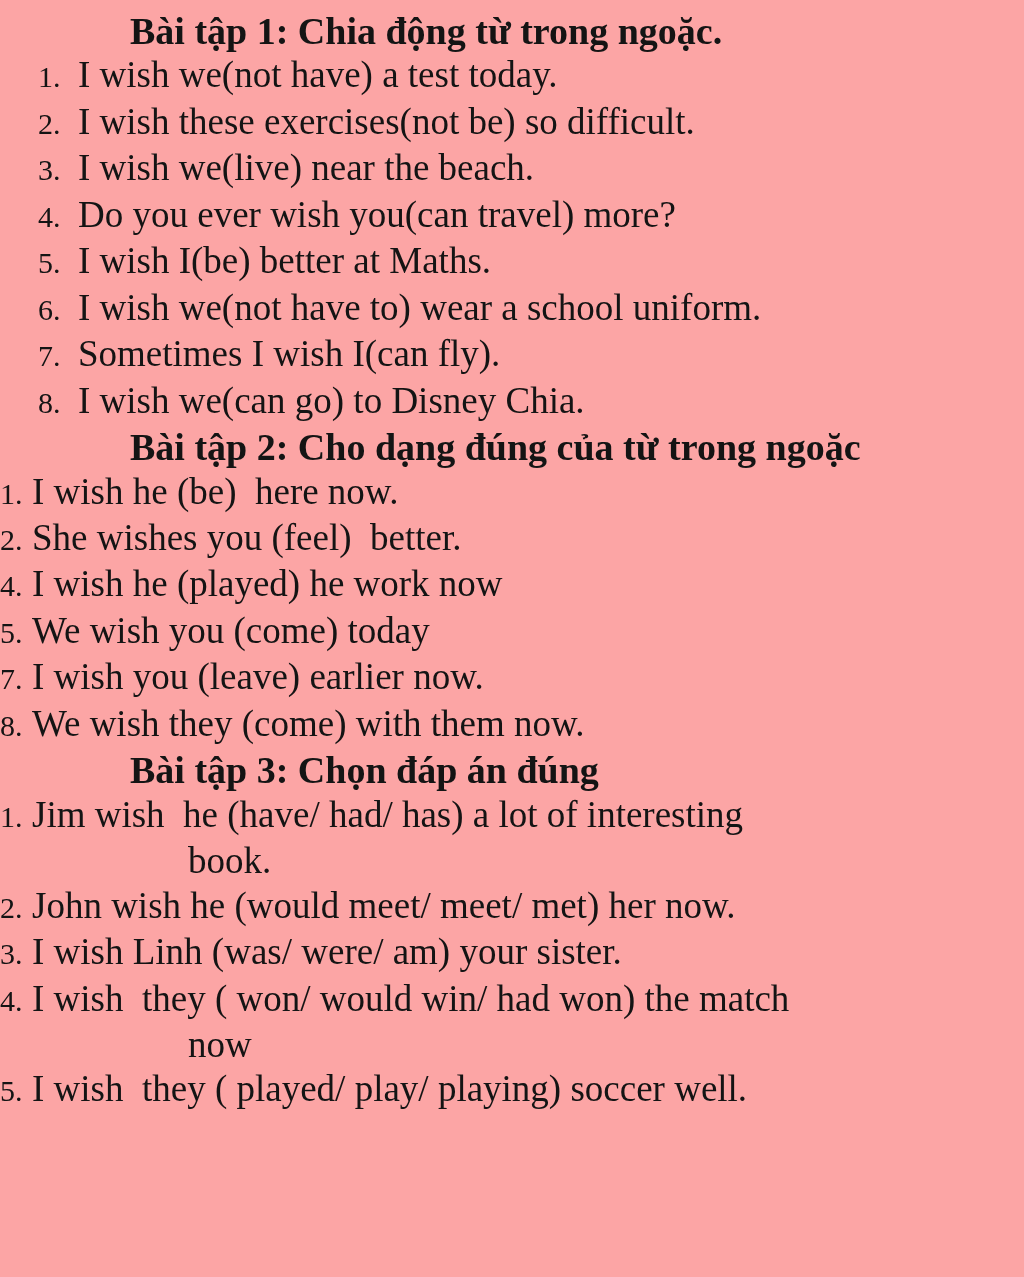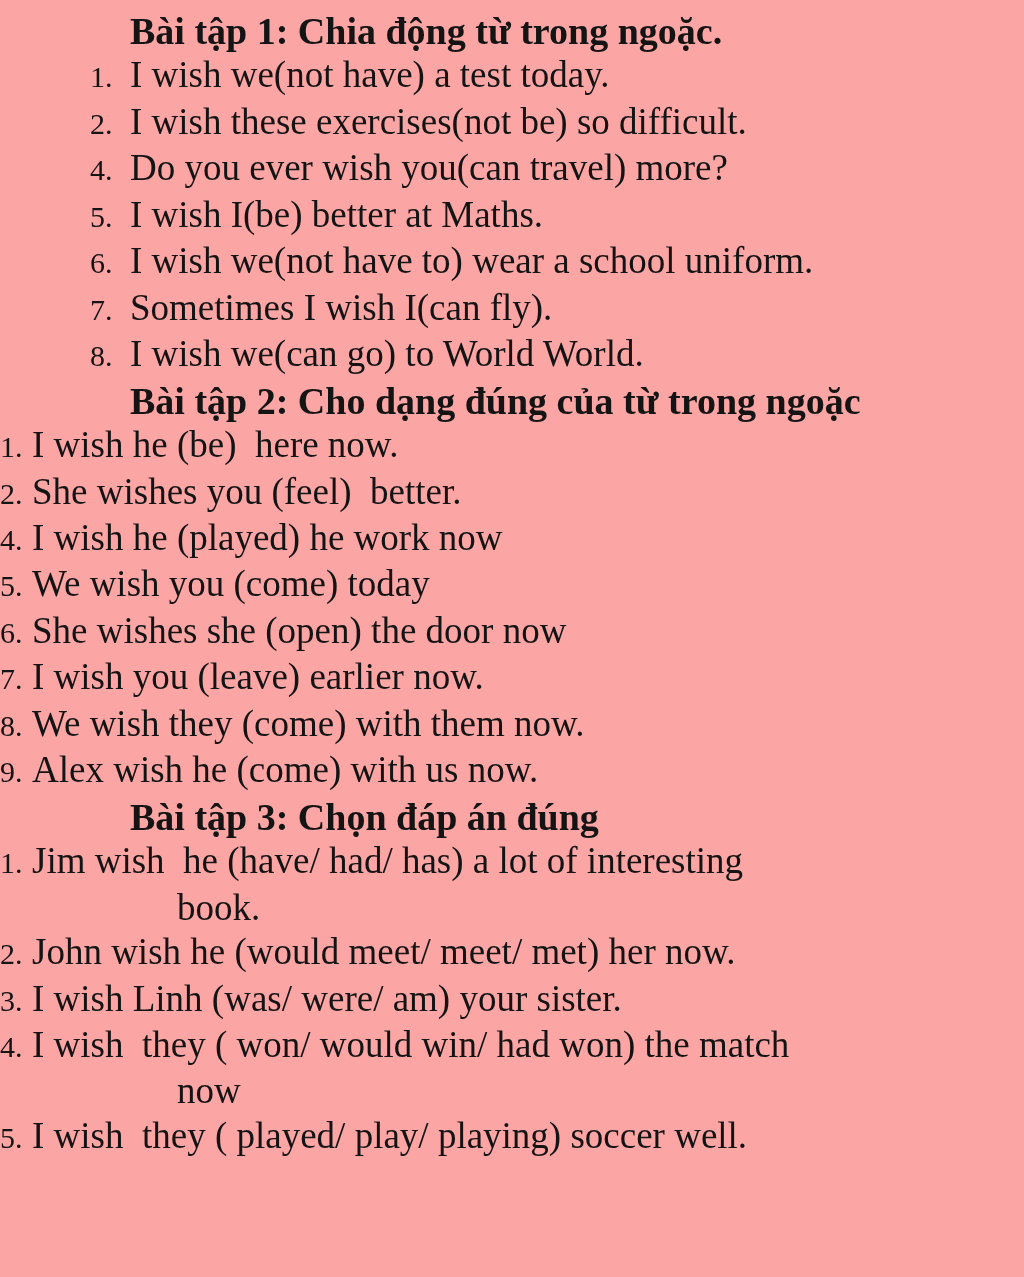--- a/index.html
+++ b/index.html
@@ -25,51 +25,50 @@
   }
   .heading {
     font-weight: bold;
     font-size: 38px;
     padding-left: 130px;
   }
   .item .num {
     display: inline-block;
     font-size: 30px;
   }
-  .ex1 { padding-left: 90px; }
+  .ex1 { padding-left: 38px; }
   .ex1 .num { min-width: 40px; }
   .ex23 { }
   .ex23 .num { min-width: 32px; }
-  .cont { padding-left: 177px; }
+  .cont { padding-left: 177px; margin-left: 11px; }
 </style>
 </head>
 <body>
 
 <div class="page">
 
   <div class="line heading">Bài tập 1: Chia động từ trong ngoặc.</div>
 
   <div class="line item ex1"><span class="num">1.</span><span class="txt">I wish we(not have) a test today.</span></div>
   <div class="line item ex1"><span class="num">2.</span><span class="txt">I wish these exercises(not be) so difficult.</span></div>
+  <div class="line item ex1"><span class="num">3.</span><span class="txt">I wish we(live) near the beach.</span></div>
   <div class="line item ex1"><span class="num">4.</span><span class="txt">Do you ever wish you(can travel) more?</span></div>
   <div class="line item ex1"><span class="num">5.</span><span class="txt">I wish I(be) better at Maths.</span></div>
   <div class="line item ex1"><span class="num">6.</span><span class="txt">I wish we(not have to) wear a school uniform.</span></div>
   <div class="line item ex1"><span class="num">7.</span><span class="txt">Sometimes I wish I(can fly).</span></div>
-  <div class="line item ex1"><span class="num">8.</span><span class="txt">I wish we(can go) to World World.</span></div>
+  <div class="line item ex1"><span class="num">8.</span><span class="txt">I wish we(can go) to Disney Chia.</span></div>
 
   <div class="line heading">Bài tập 2: Cho dạng đúng của từ trong ngoặc</div>
 
   <div class="line item ex23"><span class="num">1.</span><span class="txt">I wish he (be)  here now.</span></div>
   <div class="line item ex23"><span class="num">2.</span><span class="txt">She wishes you (feel)  better.</span></div>
   <div class="line item ex23"><span class="num">4.</span><span class="txt">I wish he (played) he work now</span></div>
   <div class="line item ex23"><span class="num">5.</span><span class="txt">We wish you (come) today</span></div>
-  <div class="line item ex23"><span class="num">6.</span><span class="txt">She wishes she (open) the door now</span></div>
   <div class="line item ex23"><span class="num">7.</span><span class="txt">I wish you (leave) earlier now.</span></div>
   <div class="line item ex23"><span class="num">8.</span><span class="txt">We wish they (come) with them now.</span></div>
-  <div class="line item ex23"><span class="num">9.</span><span class="txt">Alex wish he (come) with us now.</span></div>
 
   <div class="line heading">Bài tập 3: Chọn đáp án đúng</div>
 
   <div class="line item ex23"><span class="num">1.</span><span class="txt">Jim wish  he (have/ had/ has) a lot of interesting</span></div>
   <div class="line cont">book.</div>
   <div class="line item ex23"><span class="num">2.</span><span class="txt">John wish he (would meet/ meet/ met) her now.</span></div>
   <div class="line item ex23"><span class="num">3.</span><span class="txt">I wish Linh (was/ were/ am) your sister.</span></div>
   <div class="line item ex23"><span class="num">4.</span><span class="txt">I wish  they ( won/ would win/ had won) the match</span></div>
   <div class="line cont">now</div>
   <div class="line item ex23"><span class="num">5.</span><span class="txt">I wish  they ( played/ play/ playing) soccer well.</span></div>

